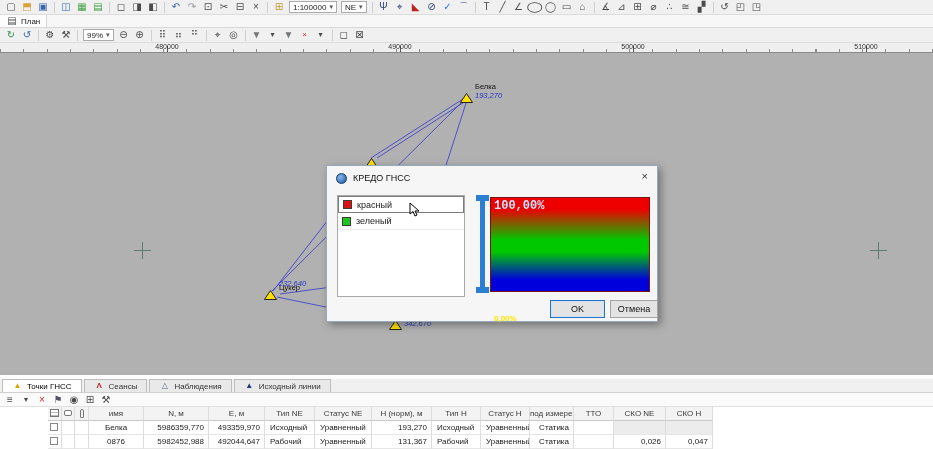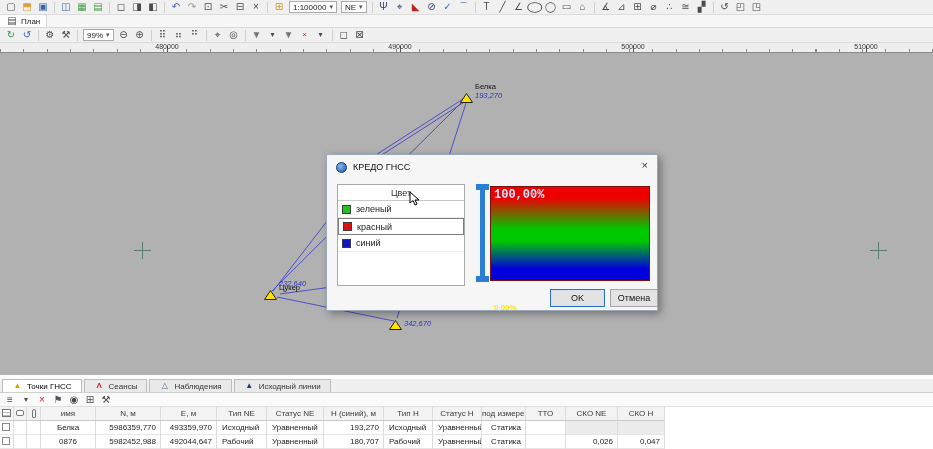--- a/index.html
+++ b/index.html
@@ -41,21 +41,21 @@
   .net{position:absolute;left:0;top:0;}
   .marker{position:absolute;width:13px;height:10px;}
   .ptname{position:absolute;font-size:7.5px;color:#101010;white-space:nowrap;}
   .ptval{position:absolute;font-size:7.5px;font-style:italic;color:#2633c4;white-space:nowrap;}
   .cross{position:absolute;width:17px;height:17px;}
   .cross::before{content:"";position:absolute;left:8px;top:0;width:1px;height:17px;background:#5c7a70;}
   .cross::after{content:"";position:absolute;top:8px;left:0;height:1px;width:17px;background:#5c7a70;}
   .mapstrip{position:absolute;left:0;top:375px;width:933px;height:4px;background:#fdfdfd;}
 
   
-  .dialog{position:absolute;left:326px;top:154px;width:332px;height:157px;background:#f6f6f6;
+  .dialog{position:absolute;left:326px;top:165px;width:332px;height:157px;background:#f6f6f6;
           border:1px solid #98a8b8;box-shadow:3px 3px 8px rgba(0,0,0,.35);}
   .dtitle{position:absolute;left:0;top:0;right:0;height:24px;display:flex;align-items:center;
           padding-left:9px;gap:6px;font-size:9px;color:#111;}
   .globe{width:11px;height:11px;border-radius:50%;border:1px solid #0d3c78;
          background:radial-gradient(circle at 35% 35%,#8ab8ea,#1a56a8);}
   .dclose{position:absolute;right:9px;top:4px;font-size:11px;color:#333;cursor:default;}
   .listbox{position:absolute;left:10px;top:29px;width:128px;height:102px;background:#fff;
            border:1px solid #a9a9a9;}
   .chead{height:16px;line-height:16px;text-align:center;font-size:9px;color:#333;
          border-bottom:1px solid #c9c9c9;}
@@ -80,21 +80,21 @@
            border-bottom:1px solid #cfcfcf;display:flex;align-items:flex-end;padding-left:2px;}
   .btab{height:13px;display:inline-flex;align-items:center;gap:4px;padding:0 9px;font-size:8px;
         background:#e9e9e9;border:1px solid #bdbdbd;border-bottom:none;color:#333;margin-right:2px;}
   .btab.active{background:#fff;color:#000;}
   .btab .ti{width:9px;height:9px;font-size:8px;}
   .minibar{position:absolute;left:0;right:0;top:393px;height:14px;background:#fafafa;
            border-bottom:1px solid #e0e0e0;display:flex;align-items:center;padding-left:2px;}
 
   
   .tablewrap{position:absolute;left:0;top:407px;width:933px;height:42px;background:#fff;font-size:8px;}
-  .trow{display:flex;height:14px;line-height:13px;}
+  .trow{display:flex;height:14px;line-height:13px;padding-left:48px;}
   .tc{border-right:1px solid #dcdcdc;border-bottom:1px solid #e6e6e6;height:14px;
       overflow:hidden;white-space:nowrap;display:block;}
   .thead .tc{background:#f3f3f3;border-bottom:1px solid #c9c9c9;text-align:center;color:#3a3a3a;}
   .c-sel{width:14px}.c-com{width:13px}.c-att{width:14px}
   .c-name{width:55px}.c-n{width:65px}.c-e{width:56px}.c-tne{width:50px}.c-sne{width:57px}
   .c-h{width:60px}.c-th{width:49px}.c-sh{width:49px}.c-met{width:44px}.c-tto{width:40px}
   .c-skone{width:52px}.c-skoh{width:47px}
   .al{text-align:left;padding-left:5px}.ar{text-align:right;padding-right:4px}.ac{text-align:center}
   .dim{background:#ececec;}
   .cb{display:inline-block;width:8px;height:8px;border:1px solid #8a8a8a;background:#fff;
@@ -267,32 +267,27 @@
   <div class="mapstrip"></div>
 
   <div class="dialog">
     <div class="dtitle">
       <span class="globe"></span>
       <span>КРЕДО ГНСС</span>
     </div>
     <span class="dclose">×</span>
 
     <div class="listbox">
-      <div class="chead">Цвет</div>
-      <div class="citem">
-        <span class="swatch" style="background-color: rgb(31, 196, 31);"></span>
-        <span>зеленый</span>
-      </div>
       <div class="citem selected">
         <span class="swatch" style="background-color: rgb(221, 17, 17);"></span>
         <span>красный</span>
       </div>
       <div class="citem">
-        <span class="swatch" style="background-color: rgb(20, 20, 200);"></span>
-        <span>синий</span>
+        <span class="swatch" style="background-color: rgb(31, 196, 31);"></span>
+        <span>зеленый</span>
       </div>
     </div>
 
     <svg class="cursor" width="12" height="16">
       <path d="M1,1 L1,12 L4,9.5 L6,14 L8,13 L6,9 L10,9 Z" fill="#fff" stroke="#000" stroke-width="1"></path>
     </svg>
 
     <div class="vslider">
       <div class="cap" style="top:29px"></div>
       <div class="rail"></div>
@@ -339,21 +334,21 @@
   <div class="tablewrap">
     <div class="trow thead">
       <span class="tc c-sel"><span class="hdr-sheet"></span></span>
       <span class="tc c-com"><span class="bubble"></span></span>
       <span class="tc c-att"><span class="clip"></span></span>
       <span class="tc c-name">имя</span>
       <span class="tc c-n">N, м</span>
       <span class="tc c-e">E, м</span>
       <span class="tc c-tne">Тип NE</span>
       <span class="tc c-sne">Статус NE</span>
-      <span class="tc c-h">H (синий), м</span>
+      <span class="tc c-h">H (норм), м</span>
       <span class="tc c-th">Тип H</span>
       <span class="tc c-sh">Статус H</span>
       <span class="tc c-met">под измерен</span>
       <span class="tc c-tto">ТТО</span>
       <span class="tc c-skone">СКО NE</span>
       <span class="tc c-skoh">СКО H</span>
     </div>
 
     <div class="trow">
       <span class="tc c-sel"><span class="cb"></span></span>
@@ -375,21 +370,21 @@
 
     <div class="trow">
       <span class="tc c-sel"><span class="cb"></span></span>
       <span class="tc c-com"></span>
       <span class="tc c-att"></span>
       <span class="tc c-name ac">0876</span>
       <span class="tc c-n ar">5982452,988</span>
       <span class="tc c-e ar">492044,647</span>
       <span class="tc c-tne al">Рабочий</span>
       <span class="tc c-sne al">Уравненный</span>
-      <span class="tc c-h ar">180,707</span>
+      <span class="tc c-h ar">131,367</span>
       <span class="tc c-th al">Рабочий</span>
       <span class="tc c-sh al">Уравненный</span>
       <span class="tc c-met ar">Статика</span>
       <span class="tc c-tto ac"></span>
       <span class="tc c-skone ar">0,026</span>
       <span class="tc c-skoh ar">0,047</span>
     </div>
   </div>
 </div>
 

